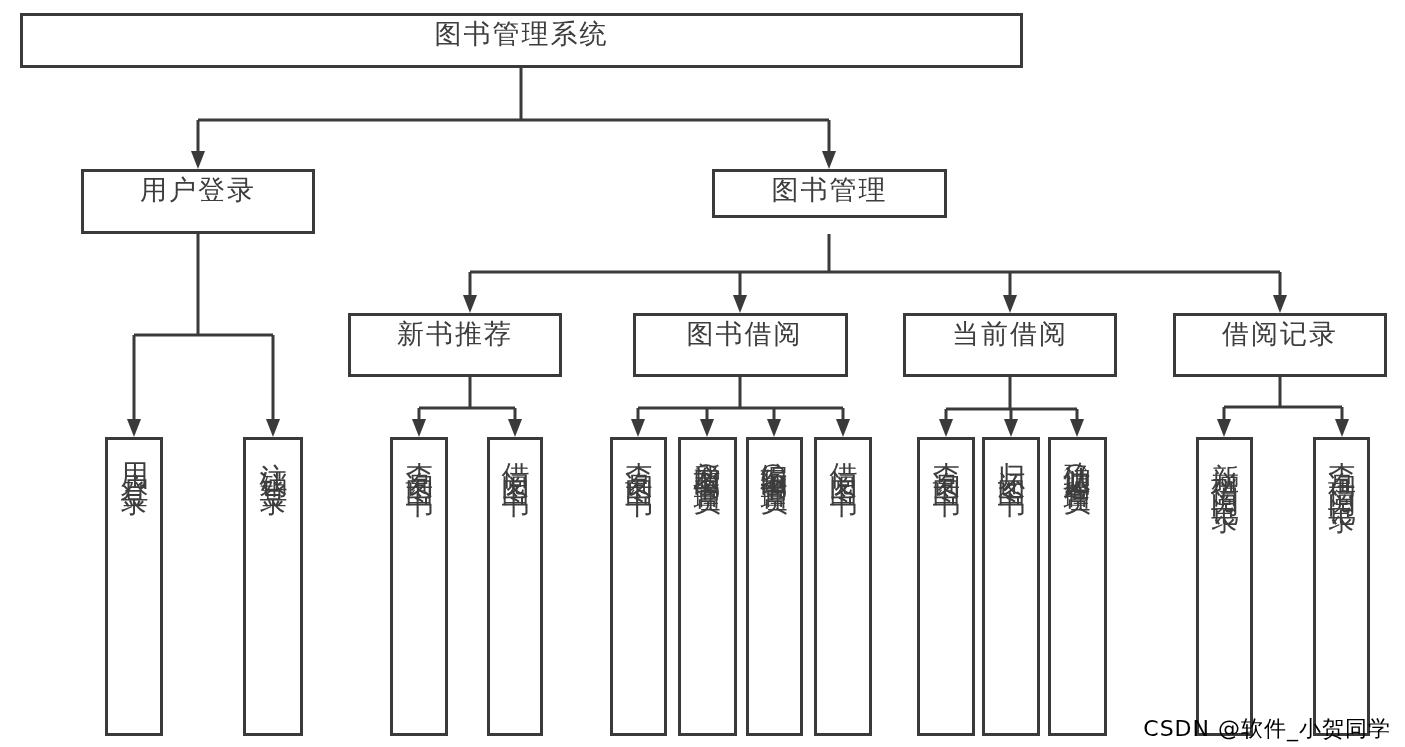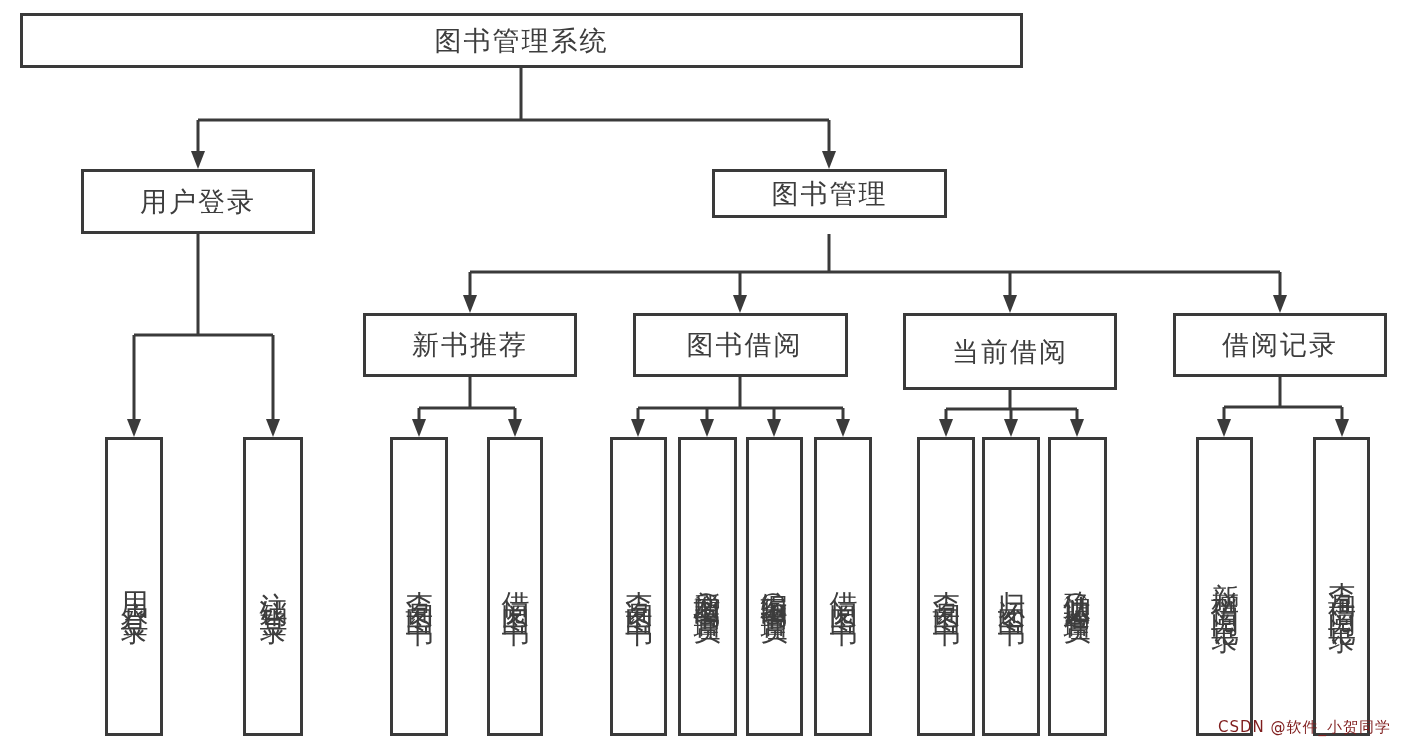--- a/index.html
+++ b/index.html
@@ -21,21 +21,21 @@
     z-index: 1;
   }
   .node {
     position: absolute;
     z-index: 2;
     box-sizing: border-box;
     background: #ffffff;
     border: 3px solid #3a3a3a;
     color: #3d3d3d;
     display: flex;
-    align-items: center;
+    align-items: flex-start;
     justify-content: center;
   }
   .hbox {
     font-size: 27px;
     letter-spacing: 2px;
     white-space: nowrap;
   }
   .vbox span {
     writing-mode: vertical-rl;
     text-orientation: mixed;
@@ -45,23 +45,23 @@
     white-space: nowrap;
   }
   .vbox.long span {
     font-size: 27px;
     letter-spacing: 4px;
   }
   .watermark {
     position: absolute;
     z-index: 3;
     right: 14px;
-    bottom: 10px;
-    font-size: 15px;
-    color: #7f1d1d;
+    bottom: 3px;
+    font-size: 22px;
+    color: #000000;
     letter-spacing: 1px;
     white-space: nowrap;
   }
 </style>
 </head>
 <body>
 
 <div class="stage">
 
   <svg class="wires" width="1405" height="747" viewBox="0 0 1405 747" xmlns="http://www.w3.org/2000/svg">
@@ -111,27 +111,27 @@
     <span>图书管理系统</span>
   </div>
 
   <div class="node hbox" style="left:81px; top:169px; width:234px; height:65px;">
     <span>用户登录</span>
   </div>
   <div class="node hbox" style="left:712px; top:169px; width:235px; height:49px;">
     <span>图书管理</span>
   </div>
 
-  <div class="node hbox" style="left:363px; top:313px; width:214px; height:64px;">
+  <div class="node hbox" style="left:348px; top:313px; width:214px; height:64px;">
     <span>新书推荐</span>
   </div>
   <div class="node hbox" style="left:633px; top:313px; width:215px; height:64px;padding-left:8px;">
     <span>图书借阅</span>
   </div>
-  <div class="node hbox" style="left:903px; top:313px; width:214px; height:77px;">
+  <div class="node hbox" style="left:903px; top:313px; width:214px; height:64px;">
     <span>当前借阅</span>
   </div>
   <div class="node hbox" style="left:1173px; top:313px; width:214px; height:64px;">
     <span>借阅记录</span>
   </div>
 
   <div class="node vbox" style="left:105px; top:437px; width:58px; height:299px;">
     <span>用户登录</span>
   </div>
   <div class="node vbox" style="left:243px; top:437px; width:60px; height:299px;">

